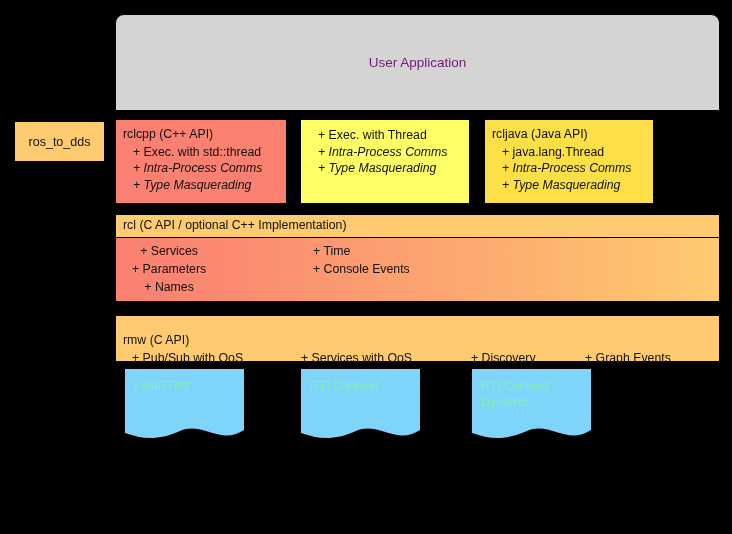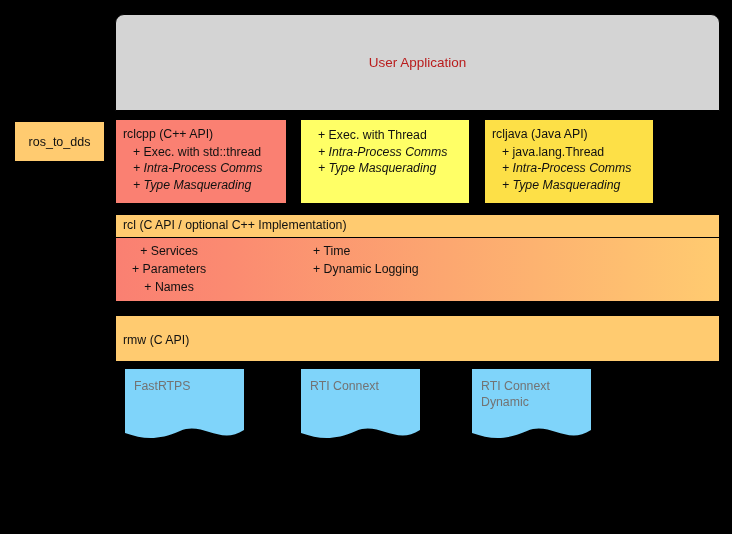--- a/index.html
+++ b/index.html
@@ -30,21 +30,21 @@
     height: 97px;
     background: #d4d4d4;
     border-top-left-radius: 9px;
     border-top-right-radius: 9px;
     display: flex;
     align-items: center;
     justify-content: center;
   }
   #user-application .title {
     font-size: 13.5px;
-    color: #b91c1c;
+    color: #701a75;
   }
   
   #ros-to-dds {
     left: 14px;
     top: 121px;
     width: 91px;
     height: 41px;
     background: #ffcb70;
     display: flex;
     align-items: center;
@@ -133,21 +133,21 @@
     border: none;
   }
   .dds svg { position: absolute; left: 0; top: 0; display: block; }
   .dds .dds-label {
     position: absolute;
     left: 9px;
     top: 9px;
     font-size: 12.3px;
     line-height: 16px;
     white-space: pre-line;
-    color: #737373;
+    color: #86efac;
   }
   #dds-0 { left: 125px; }
   #dds-1 { left: 301px; }
   #dds-2 { left: 472px; }
 </style>
 </head>
 <body>
 
 <div id="canvas">
 
@@ -188,27 +188,33 @@
   <div class="box" id="rcl-box">
     <div id="rcl-header">rcl (C API / optional C++ Implementation)</div>
     <div id="rcl-body">
       <ul id="rcl-col-1">
         <li>+ Services</li>
         <li>+ Parameters</li>
         <li>+ Names</li>
       </ul>
       <ul id="rcl-col-2">
         <li>+ Time</li>
-        <li>+ Dynamic Logging</li>
+        <li>+ Console Events</li>
       </ul>
     </div>
   </div>
 
   <div class="box" id="rmw-box">
     <div id="rmw-title">rmw (C API)</div>
+    <div id="rmw-items">
+      <span id="rmw-item-0">+ Pub/Sub with QoS</span>
+      <span id="rmw-item-1">+ Services with QoS</span>
+      <span id="rmw-item-2">+ Discovery</span>
+      <span id="rmw-item-3">+ Graph Events</span>
+    </div>
   </div>
 
   <div class="dds" id="dds-0">
     <svg width="119" height="73" viewBox="0 0 119 73">
       <path d="M0,0 H119 V61 C 95,77 78,52 55,62 C 32,72 18,70 0,64 Z" fill="#7fd4fa"></path>
     </svg>
     <div class="dds-label">FastRTPS</div>
   </div>
 
   <div class="dds" id="dds-1">

